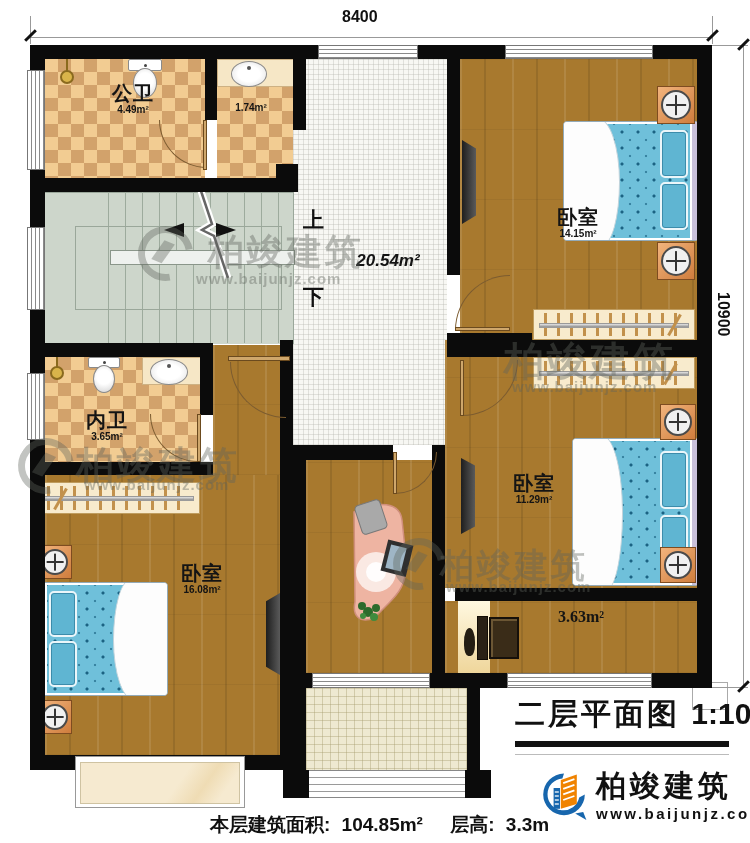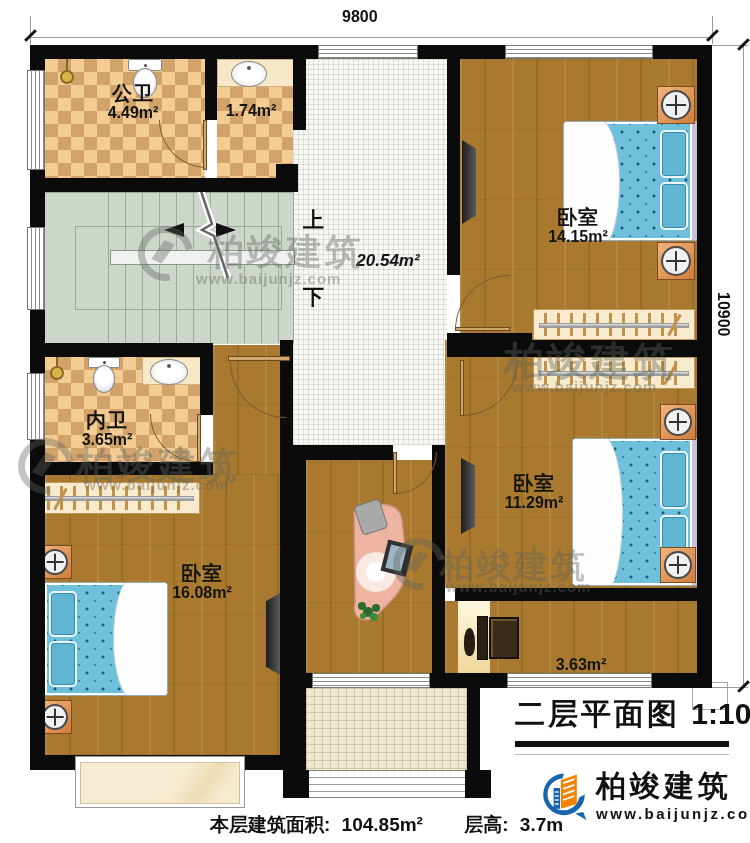--- a/index.html
+++ b/index.html
@@ -59,21 +59,21 @@
   .sink{position:absolute;z-index:16;background:radial-gradient(#fff 45%,#ddd);border:1px solid #8a8a8a;border-radius:50%;}
   .sink::after{content:"";position:absolute;width:4px;height:4px;background:#555;border-radius:50%;left:50%;top:16%;transform:translateX(-50%);}
   .counter{position:absolute;z-index:15;background:#f6e7c6;border:1px solid #cdb183;}
   .pull-light{position:absolute;z-index:16;width:10px;height:10px;border:2px solid #8a6a1e;border-radius:50%;background:#d9b44a;}
   .pull-light::before{content:"";position:absolute;width:2px;height:16px;background:#8a6a1e;left:50%;bottom:100%;margin-left:-1px;}
   .tv{position:absolute;z-index:16;background:linear-gradient(90deg,#1e1e1e,#5a5a5a);}
   .tv.face-r{clip-path:polygon(0 0,100% 10%,100% 90%,0 100%);}
   .tv.face-l{clip-path:polygon(0 10%,100% 0,100% 100%,0 90%);}
   .rlabel{position:absolute;z-index:40;text-align:center;line-height:1.12;font-weight:bold;color:#141414;}
   .rlabel .nm{display:block;font-size:20px;letter-spacing:1px;}
-  .rlabel .ar{display:block;font-size:16px;}
+  .rlabel .ar{display:block;font-size:10px;}
   .updown{position:absolute;z-index:40;font-size:21px;font-weight:bold;}
   .wm{position:absolute;z-index:45;color:rgba(95,100,92,.40);font-weight:bold;white-space:nowrap;pointer-events:none;}
   .wm .zh{letter-spacing:3px;}
   .wm .url{letter-spacing:1px;font-weight:800;}
   .wm-mark{position:absolute;z-index:45;border:7px solid rgba(95,100,92,.38);border-radius:50%;border-right-color:transparent;transform:rotate(35deg);box-sizing:border-box;}
   .wm-mark::after{content:"";position:absolute;left:30%;top:22%;width:26%;height:56%;background:rgba(95,100,92,.38);transform:skewY(-12deg);}
   .dimline{position:absolute;z-index:50;background:#999;}
   .tick{position:absolute;z-index:51;width:15px;height:3px;background:#111;transform:rotate(-45deg);}
   .dimtext{position:absolute;z-index:52;font-size:16px;font-weight:bold;background:#fff;padding:0 4px;}
   .vert{writing-mode:vertical-rl;text-orientation:sideways;}
@@ -288,30 +288,30 @@
     <span class="ar">3.65m²</span>
   </div>
   <div class="rlabel" style="left:479px;top:472px;width:110px;">
     <span class="nm">卧室</span>
     <span class="ar">11.29m²</span>
   </div>
   <div class="rlabel" style="left:147px;top:562px;width:110px;">
     <span class="nm">卧室</span>
     <span class="ar">16.08m²</span>
   </div>
-  <div class="rlabel" style="left:526px;top:656px;width:110px;">
+  <div class="rlabel" style="left:526px;top:608px;width:110px;font-family:Liberation Serif, serif;">
     <span class="ar" style="font-size:16px;">3.63m²</span>
   </div>
 
   <div class="dimline" style="left:30px;top:37px;width:682px;height:1px;"></div>
   <div class="dimline" style="left:30px;top:16px;width:1px;height:28px;"></div>
   <div class="dimline" style="left:712px;top:16px;width:1px;height:28px;"></div>
   <div class="tick" style="left:23px;top:34px;"></div>
   <div class="tick" style="left:705px;top:34px;"></div>
-  <div class="dimtext" style="left:338px;top:8px;">9800</div>
+  <div class="dimtext" style="left:338px;top:8px;">8400</div>
   <div class="dimline" style="left:743px;top:45px;width:1px;height:643px;"></div>
   <div class="dimline" style="left:712px;top:45px;width:36px;height:1px;"></div>
   <div class="dimline" style="left:712px;top:687px;width:36px;height:1px;"></div>
   <div class="tick" style="left:736px;top:43px;"></div>
   <div class="tick" style="left:736px;top:685px;"></div>
   <div class="dimtext vert" style="left:714px;top:288px;padding:4px 0;">10900</div>
 
   <div class="wm-mark" style="left:138px;top:226px;width:55px;height:55px;"></div>
   <div class="wm" style="left:208px;top:228px;">
     <span class="zh" style="font-size:36px;">柏竣建筑</span>
@@ -369,18 +369,18 @@
       </g>
     </svg>
     <div class="logo-txt">
       <div class="co">柏竣建筑</div>
       <div class="web">www.baijunjz.com</div>
     </div>
   </div>
 
   <div class="footer" style="left:210px;top:812px;">
     <span>本层建筑面积:</span>
-    <span style="margin-right:36px;">104.85m²</span>
+    <span style="margin-right:22px;">104.85m²</span>
     <span>层高:</span>
-    <span>3.7m</span>
+    <span>3.3m</span>
   </div>
 
 </div>
 
 </body></html>

